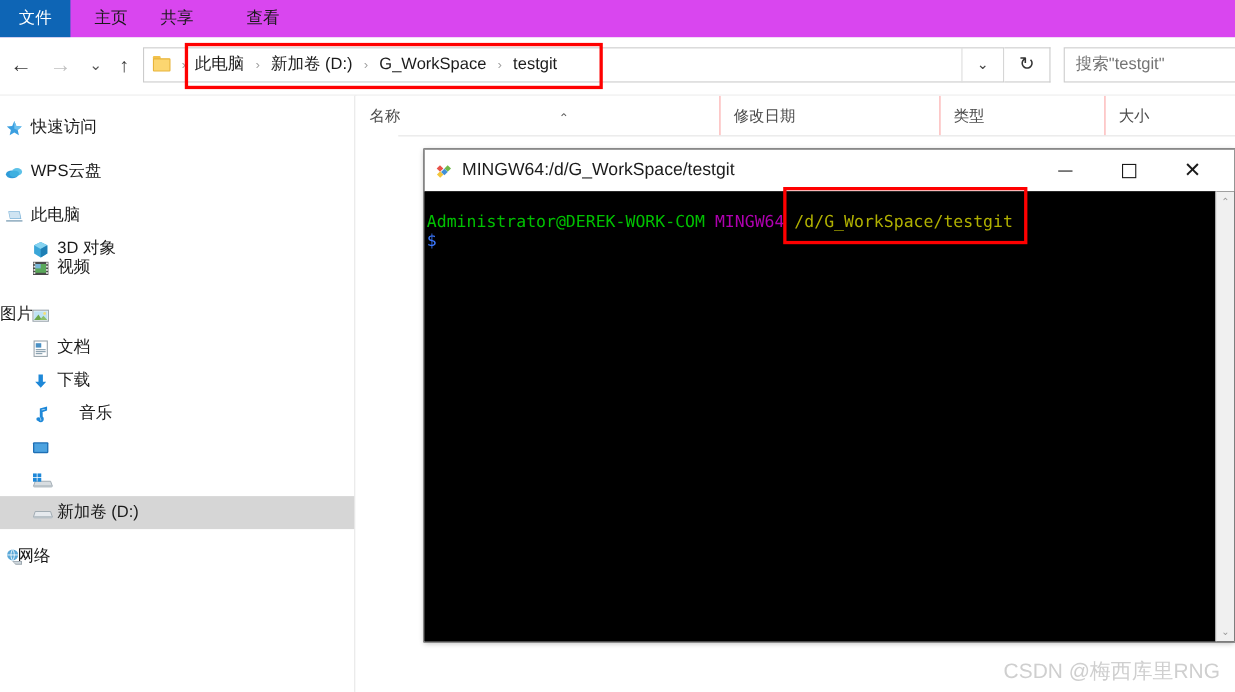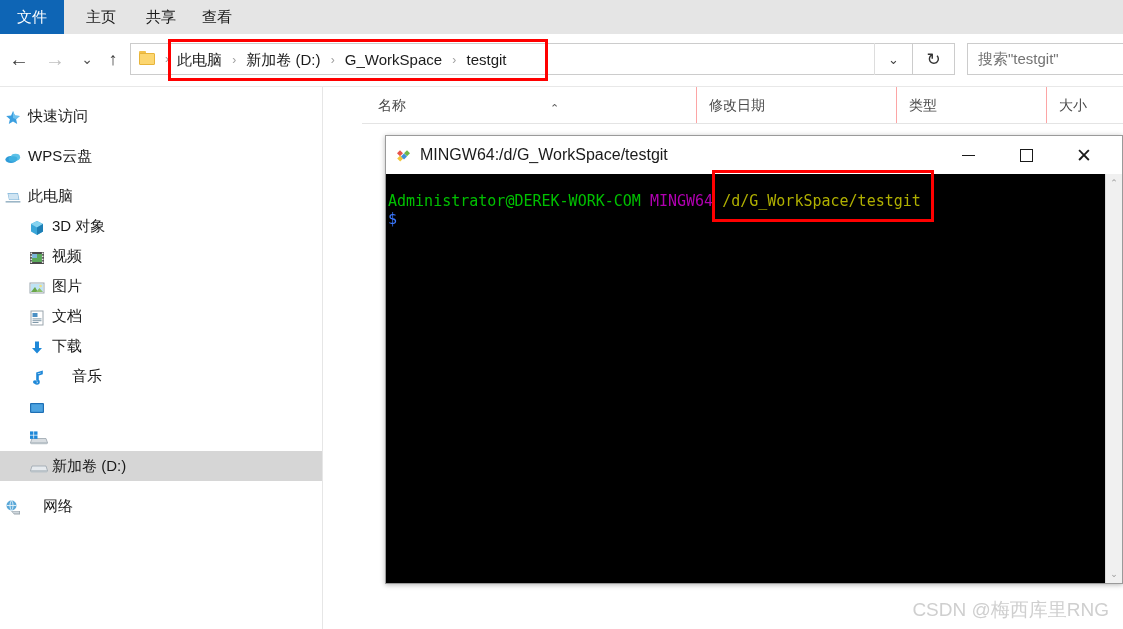--- a/index.html
+++ b/index.html
@@ -14,21 +14,21 @@
     overflow: hidden;
     font-family: "Liberation Sans", "DejaVu Sans", sans-serif;
     -webkit-font-smoothing: antialiased;
   }
 
   
   .ribbon-bar {
     position: absolute;
     left: 0; top: 0;
     width: 1123px; height: 34px;
-    background: #e5e5e5;
+    background: #d946ef;
     border-bottom: 1px solid #e3e3e3;
   }
   .ribbon-tab {
     position: absolute;
     top: 0;
     height: 34px;
     line-height: 34px;
     font-size: 15px;
     color: #1a1a1a;
     text-align: center;
@@ -36,21 +36,21 @@
     user-select: none;
   }
   .ribbon-tab.file {
     left: 0;
     width: 64px;
     background: #0e65b5;
     color: #ffffff;
   }
   .ribbon-tab.t-home { left: 78px; width: 46px; }
   .ribbon-tab.t-share { left: 138px; width: 46px; }
-  .ribbon-tab.t-view { left: 194px; width: 46px; }
+  .ribbon-tab.t-view { left: 216px; width: 46px; }
 
   
   .addr-row {
     position: absolute;
     left: 0; top: 34px;
     width: 1123px; height: 52px;
     background: #ffffff;
     border-bottom: 1px solid #e8e8e8;
   }
   .nav-btn {
@@ -194,21 +194,20 @@
     left: 324px; top: 87px;
     width: 799px; height: 542px;
     background: #ffffff;
     overflow: hidden;
   }
   .col-headers {
     position: absolute;
     left: 0; top: 0;
     width: 642px; height: 36px;
     background: #ffffff;
-    margin-left: 42px;
   }
   .col-head {
     position: absolute;
     top: 0;
     height: 36px;
     line-height: 36px;
     font-size: 14px;
     color: #4a4a4a;
     padding-left: 12px;
     box-sizing: border-box;
@@ -413,40 +412,40 @@
     <span class="ni-icon" style="left:28px;">
       <svg width="18" height="18" viewBox="0 0 18 18">
           <path d="M9 2 L15 5 L15 12.5 L9 16 L3 12.5 L3 5 Z" fill="#3aa6d8"></path>
           <path d="M9 2 L15 5 L9 8.4 L3 5 Z" fill="#86d3f0"></path>
           <path d="M9 8.4 L15 5 L15 12.5 L9 16 Z" fill="#1e7fb5"></path>
         </svg>
     </span>
     <span class="ni-label">3D 对象</span>
   </div>
 
-  <div class="nav-item" style="position:absolute;left:0;top:154px;width:323px;padding-left:52px;box-sizing:border-box;">
+  <div class="nav-item" style="position:absolute;left:0;top:141px;width:323px;padding-left:52px;box-sizing:border-box;">
     <span class="ni-icon" style="left:28px;">
       <svg width="18" height="18" viewBox="0 0 18 18">
           <rect x="2" y="3" width="14" height="12" fill="#4a4a4a"></rect>
           <rect x="4" y="5" width="10" height="8" fill="#5aa85a"></rect>
           <rect x="4" y="5" width="5" height="4" fill="#7ab6d8"></rect>
           <rect x="2.5" y="3.6" width="1.6" height="1.6" fill="#e8e8e8"></rect>
           <rect x="2.5" y="6.6" width="1.6" height="1.6" fill="#e8e8e8"></rect>
           <rect x="2.5" y="9.6" width="1.6" height="1.6" fill="#e8e8e8"></rect>
           <rect x="2.5" y="12.4" width="1.6" height="1.6" fill="#e8e8e8"></rect>
           <rect x="13.9" y="3.6" width="1.6" height="1.6" fill="#e8e8e8"></rect>
           <rect x="13.9" y="6.6" width="1.6" height="1.6" fill="#e8e8e8"></rect>
           <rect x="13.9" y="9.6" width="1.6" height="1.6" fill="#e8e8e8"></rect>
           <rect x="13.9" y="12.4" width="1.6" height="1.6" fill="#e8e8e8"></rect>
         </svg>
     </span>
     <span class="ni-label">视频</span>
   </div>
 
-  <div class="nav-item" style="position:absolute;left:0;top:184px;width:323px;padding-left:52px;box-sizing:border-box;">
+  <div class="nav-item" style="position:absolute;left:0;top:184px;width:323px;box-sizing:border-box;">
     <span class="ni-icon" style="left:28px;">
       <svg width="18" height="18" viewBox="0 0 18 18">
           <rect x="2" y="4" width="14" height="10" fill="#ffffff" stroke="#9aa5ad" stroke-width="1"></rect>
           <rect x="3" y="5" width="12" height="8" fill="#bfe3f5"></rect>
           <path d="M3 13 L7 8 L10 13 Z" fill="#6aa64a"></path>
           <path d="M8 13 L11.5 9 L15 13 Z" fill="#8cc06a"></path>
           <circle cx="12.6" cy="7" r="1.3" fill="#f5e07a"></circle>
         </svg>
     </span>
     <span class="ni-label">图片</span>
@@ -509,21 +508,21 @@
   <div class="nav-item selected" style="position:absolute;left:0;top:364px;width:323px;padding-left:52px;box-sizing:border-box;">
     <span class="ni-icon" style="left:28px;width:22px;">
       <svg width="22" height="18" viewBox="0 0 22 18">
           <path d="M4 7 L18 7 L19.6 12 L2.4 12 Z" fill="#e6eaee" stroke="#9aa5ad" stroke-width="0.8"></path>
           <rect x="2.4" y="11.2" width="17.2" height="2.2" rx="1.1" fill="#b9c2c8"></rect>
         </svg>
     </span>
     <span class="ni-label">新加卷 (D:)</span>
   </div>
 
-  <div class="nav-item" style="position:absolute;left:0;top:404px;width:267px;padding-left:43px;box-sizing:border-box;">
+  <div class="nav-item" style="position:absolute;left:0;top:404px;width:267px;padding-left:16px;box-sizing:border-box;">
     <span class="ni-icon" style="left:4px;">
       <svg width="18" height="18" viewBox="0 0 18 18">
           <circle cx="7.5" cy="6.5" r="5" fill="#5aa8d8"></circle>
           <path d="M2.6 6.5 h9.8 M7.5 1.5 c2 2.4 2 7.6 0 10 c-2 -2.4 -2 -7.6 0 -10" fill="none" stroke="#e8f4fb" stroke-width="0.9"></path>
           <path d="M7 12 L16 12 L16 15.4 L10.2 15.4 Z" fill="#9aa5ad"></path>
           <path d="M7.6 12.6 L15.2 12.6 L15.2 14.6 L10.4 14.6 Z" fill="#cfd8de"></path>
         </svg>
     </span>
     <span class="ni-label">网络</span>
   </div>

